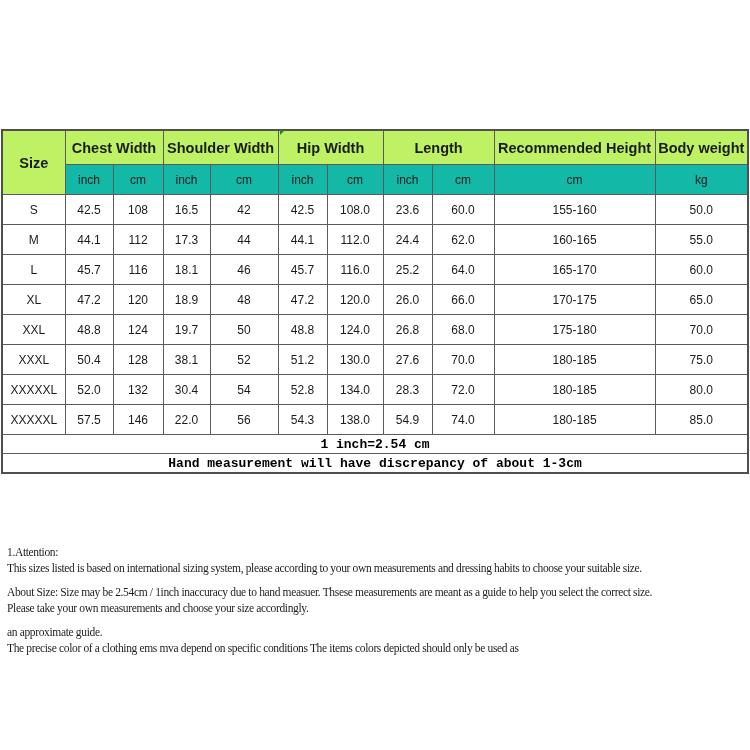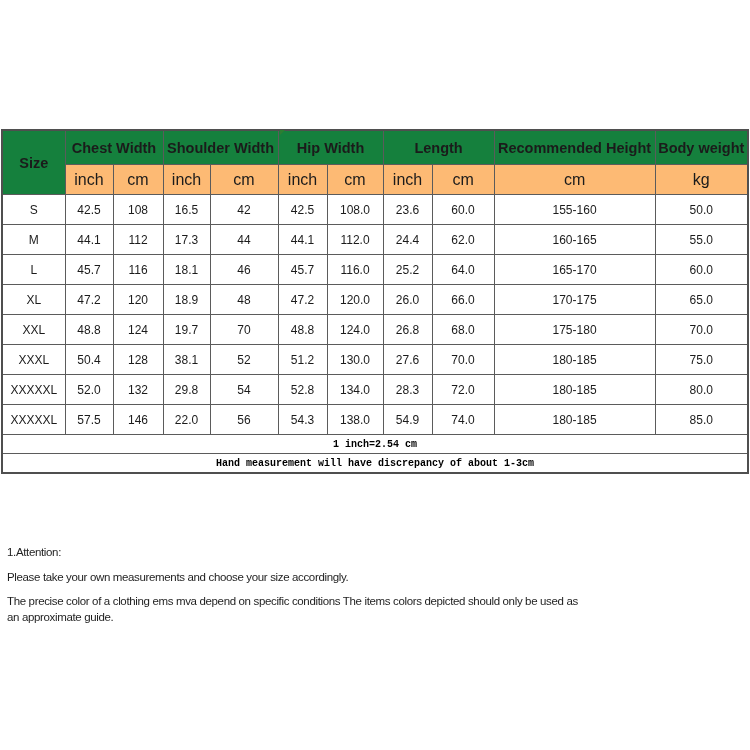--- a/index.html
+++ b/index.html
@@ -24,36 +24,36 @@
     border:1px solid #5b5b5b;
     text-align:center;
     vertical-align:middle;
     padding:0;
     font-size:12px;
     color:#1b1b1b;
     overflow:hidden;
   }
   table.size-table{border:2px solid #4f4f4f;}
   tr.hdr td{
-    background:#15803d;
+    background:#bef264;
     font-weight:bold;
     font-size:14.5px;
     height:33px;
   }
   tr.subhdr td{
-    background:#fdba74;
-    font-size:16px;
+    background:#14b8a6;
+    font-size:12px;
     height:29px;
   }
   tr.datarow td{height:29px;}
   tr.noterow td{
     height:18px;
     font-family:"Liberation Mono", monospace;
     font-weight:bold;
-    font-size:10px;
+    font-size:13px;
     letter-spacing:0px;
     color:#000;
   }
   
   .green-marker{
     position:absolute;
     left:280px;top:130px;
     width:0;height:0;
     border-top:5px solid #2e7d32;
     border-right:5px solid transparent;
@@ -63,21 +63,21 @@
     position:absolute;
     left:7px;top:545px;
     width:740px;
     font-size:11.5px;
     letter-spacing:-0.35px;
     line-height:15.5px;
     color:#1e1e1e;
     white-space:nowrap;
   }
   .notes-block .section{margin:0 0 9px 0;}
-  .notes-block .line{white-space:nowrap;}
+  .notes-block .line{white-space:nowrap;font-family:Liberation Serif, serif;}
 </style>
 </head>
 <body>
 
 <div class="page">
 
   <table class="size-table">
     <colgroup>
       <col style="width:63px">
         <col style="width:48px">
@@ -164,21 +164,21 @@
         <td>26.0</td>
         <td>66.0</td>
         <td>170-175</td>
         <td>65.0</td>
       </tr>
       <tr class="datarow">
         <td>XXL</td>
         <td>48.8</td>
         <td>124</td>
         <td>19.7</td>
-        <td>70</td>
+        <td>50</td>
         <td>48.8</td>
         <td>124.0</td>
         <td>26.8</td>
         <td>68.0</td>
         <td>175-180</td>
         <td>70.0</td>
       </tr>
       <tr class="datarow">
         <td>XXXL</td>
         <td>50.4</td>
@@ -189,21 +189,21 @@
         <td>130.0</td>
         <td>27.6</td>
         <td>70.0</td>
         <td>180-185</td>
         <td>75.0</td>
       </tr>
       <tr class="datarow">
         <td>XXXXXL</td>
         <td>52.0</td>
         <td>132</td>
-        <td>29.8</td>
+        <td>30.4</td>
         <td>54</td>
         <td>52.8</td>
         <td>134.0</td>
         <td>28.3</td>
         <td>72.0</td>
         <td>180-185</td>
         <td>80.0</td>
       </tr>
       <tr class="datarow">
         <td>XXXXXL</td>
@@ -226,23 +226,25 @@
         <td colspan="11">Hand measurement will have discrepancy of about 1-3cm</td>
       </tr>
     </tbody>
   </table>
 
   <div class="green-marker"></div>
 
   <div class="notes-block">
     <div class="section">
       <div class="line">1.Attention:</div>
+      <div class="line">This sizes listed is based on international sizing system, please according to your own measurements and dressing habits to choose your suitable size.</div>
     </div>
     <div class="section">
+      <div class="line">About Size: Size may be 2.54cm / 1inch inaccuracy due to hand measuer. Thsese measurements are meant as a guide to help you select the correct size.</div>
       <div class="line">Please take your own measurements and choose your size accordingly.</div>
     </div>
     <div class="section">
+      <div class="line">an approximate guide.</div>
       <div class="line">The precise color of a clothing ems mva depend on specific conditions The items colors depicted should only be used as</div>
-      <div class="line">an approximate guide.</div>
     </div>
   </div>
 
 </div>
 
 </body></html>

